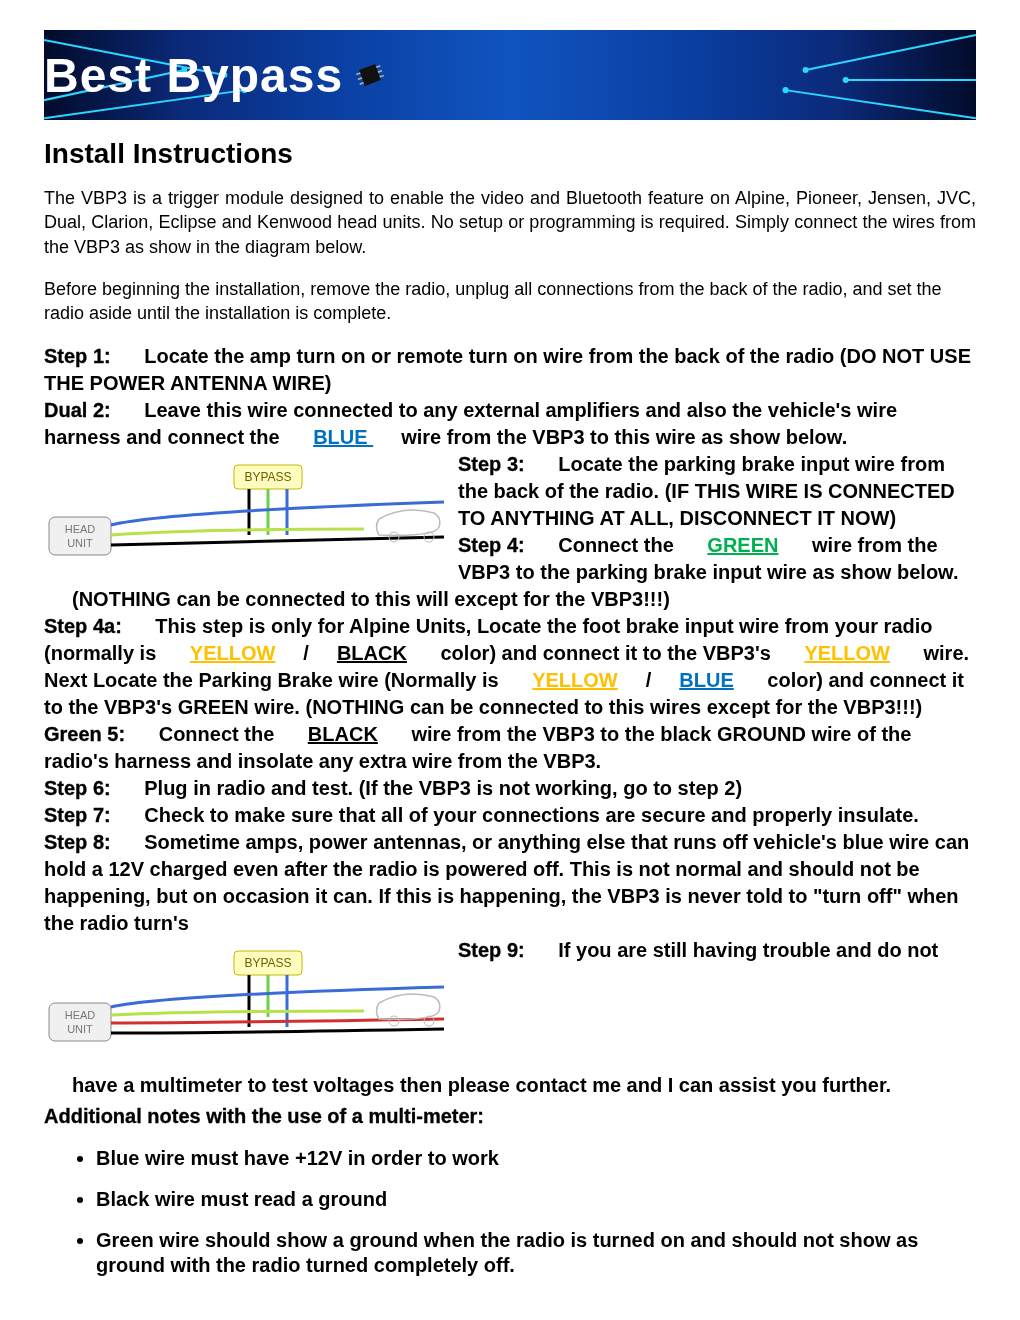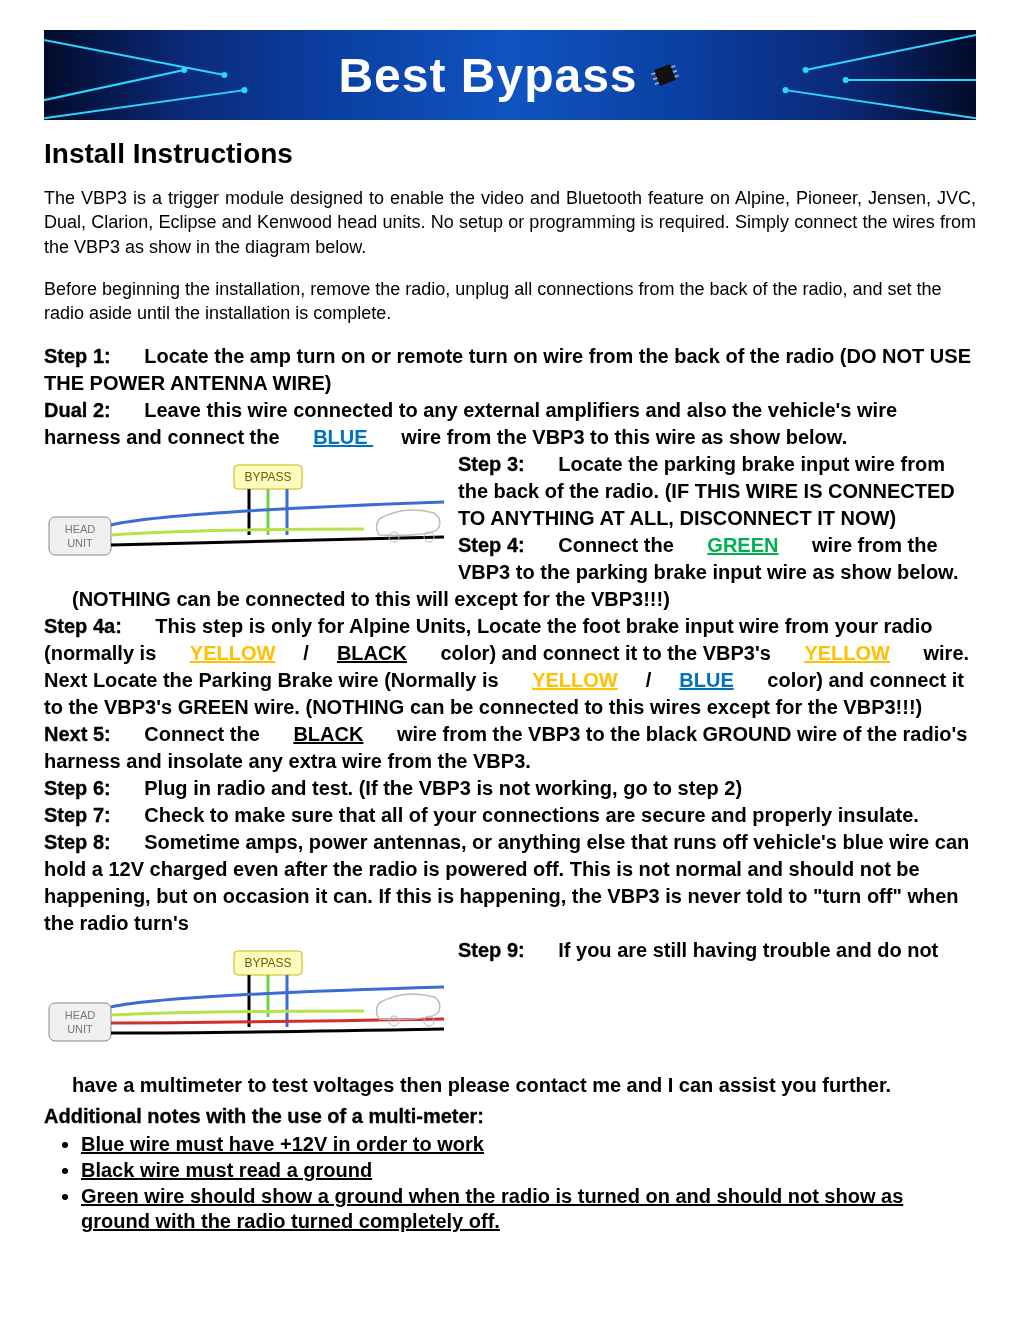--- a/index.html
+++ b/index.html
@@ -14,21 +14,21 @@
     padding: 30px 44px 30px 44px;
   }
   .banner {
     width: 100%;
     height: 90px;
     background: linear-gradient(90deg,#020b2a 0%,#0b2a7a 15%,#0a3ea0 30%,#1054c0 50%,#0a3ea0 70%,#0b2a7a 85%,#020b2a 100%);
     position: relative;
     overflow: hidden;
     display: flex;
     align-items: center;
-    justify-content: center;
+    justify-content: flex-start;
   }
   .banner .circuit {
     position:absolute;inset:0;
   }
   .banner .circuit line{stroke:#2bd6ff;stroke-width:2}
   .banner .circuit circle{fill:#2bd6ff}
   .banner-title {
     position: relative;
     font-size: 48px;
     font-weight: 900;
@@ -85,21 +85,21 @@
     font-size:20px;
     margin-top:4px;
   }
   ul.notes {
     margin: 2px 0 0 36px;
     padding:0;
     font-size:20px;
     font-weight:bold;
     line-height:1.25;
   }
-  ul.notes li { margin: 1px; list-style: disc; text-decoration: underline; }
+  ul.notes li { margin: 16px; list-style: disc; }
 </style>
 </head>
 <body>
 
 <div class="page">
 
   <div class="banner">
     <svg class="circuit" viewBox="0 0 930 90" preserveAspectRatio="none">
       <line x1="0" y1="10" x2="180" y2="45"></line>
         <circle cx="180" cy="45" r="3"></circle>
@@ -173,21 +173,21 @@
       <span class="step-label">Step 4:</span><span class="body-run"> Connect the </span><span class="body-run green">GREEN</span><span class="body-run"> wire from the VBP3 to the parking brake input wire as show below. </span>
     </div>
     <div class="clear"></div>
     <div class="body-run">(NOTHING can be connected to this will except for the VBP3!!!)</div>
 
     <div>
       <span class="step-label">Step 4a:</span><span class="body-run"> This step is only for Alpine Units, Locate the foot brake input wire from your radio (normally is </span><span class="body-run yellow">YELLOW</span><span class="body-run">/</span><span class="body-run black-u">BLACK</span><span class="body-run"> color) and connect it to the VBP3's </span><span class="body-run yellow">YELLOW</span><span class="body-run"> wire. Next Locate the Parking Brake wire (Normally is </span><span class="body-run yellow">YELLOW</span><span class="body-run">/</span><span class="body-run blue">BLUE</span><span class="body-run"> color) and connect it to the VBP3's GREEN wire. (NOTHING can be connected to this wires except for the VBP3!!!)</span>
     </div>
 
     <div>
-      <span class="step-label">Next 5:</span><span class="body-run"> Connect the </span><span class="body-run black-u">BLACK</span><span class="body-run"> wire from the VBP3 to the black GROUND wire of the radio's harness and insolate any extra wire from the VBP3.</span>
+      <span class="step-label">Green 5:</span><span class="body-run"> Connect the </span><span class="body-run black-u">BLACK</span><span class="body-run"> wire from the VBP3 to the black GROUND wire of the radio's harness and insolate any extra wire from the VBP3.</span>
     </div>
     <div>
       <span class="step-label">Step 6:</span><span class="body-run"> Plug in radio and test. (If the VBP3 is not working, go to step 2)</span>
     </div>
     <div>
       <span class="step-label">Step 7:</span><span class="body-run"> Check to make sure that all of your connections are secure and properly insulate.</span>
     </div>
     <div>
       <span class="step-label">Step 8:</span><span class="body-run"> Sometime amps, power antennas, or anything else that runs off vehicle's blue wire can hold a 12V charged even after the radio is powered off. This is not normal and should not be happening, but on occasion it can. If this is happening, the VBP3 is never told to "turn off" when the radio turn's </span>
     </div>

